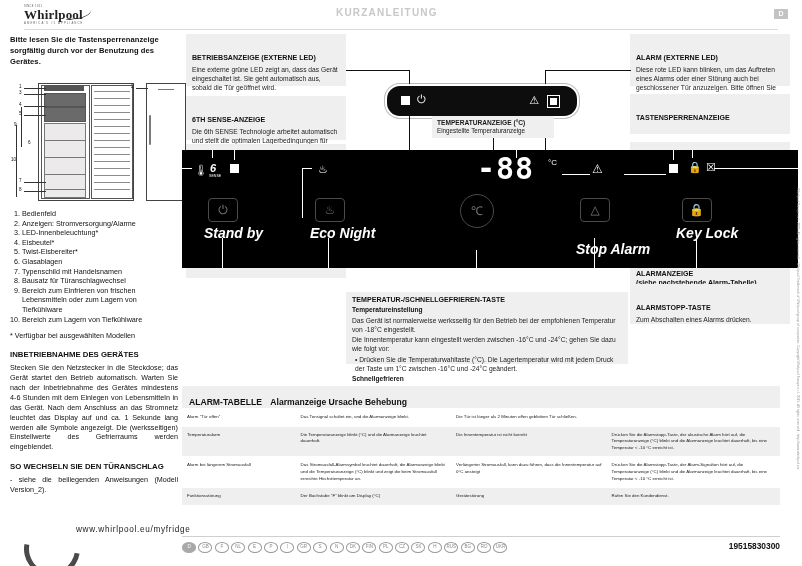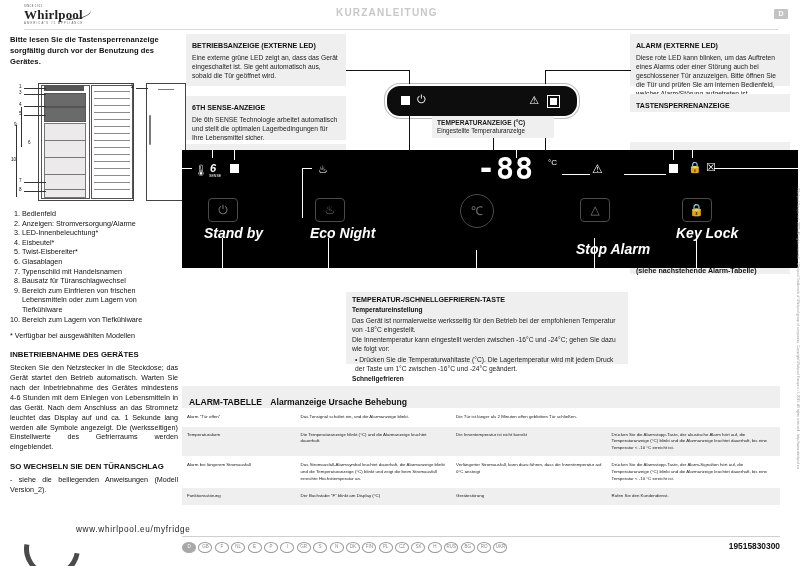--- a/index.html
+++ b/index.html
@@ -53,21 +53,21 @@
   .sec-h{font-size:7.8px;font-weight:bold;margin-top:10px;color:#111;}
   .sec-p{font-size:7.2px;line-height:9.9px;margin-top:4px;color:#111;text-align:justify;}
   .sec-b{font-size:7.6px;font-weight:bold;line-height:10.4px;margin-top:10px;color:#111;}
 
   .contact{position:relative;margin-top:20px;height:58px;}
   .cart-circle{position:absolute;left:14px;top:6px;width:46px;height:46px;border-radius:50%;
     border:5px solid #4a4a4a;border-top-color:transparent;border-right-color:transparent;transform:rotate(-35deg);}
   .web{position:absolute;left:66px;top:10px;font-size:8.2px;letter-spacing:.7px;color:#222;}
 
   
-  .cbox{position:absolute;background:#efefef;padding:8px 6px;box-sizing:border-box;}
+  .cbox{position:absolute;background:#efefef;padding:20px 6px;box-sizing:border-box;}
   .cbox .t{font-size:7.1px;font-weight:bold;color:#111;line-height:9px;}
   .cbox .d{font-size:6.7px;color:#222;line-height:9px;margin-top:1.5px;}
 
   
   .ext-led{position:absolute;left:385px;top:84px;width:190px;height:30px;background:#0d0d0d;
       border:2px solid #fff;border-radius:15px;box-shadow:0 0 0 1px #bbb;}
   .ext-led .sq{position:absolute;left:14px;top:10px;width:9px;height:9px;background:#fff;}
   .ext-led .pw{position:absolute;left:30px;top:8px;color:#fff;font-size:11px;line-height:11px;}
   .ext-led .warn{position:absolute;right:38px;top:8px;color:#fff;font-size:11px;line-height:12px;}
   .ext-led .sq2{position:absolute;right:17px;top:9px;width:11px;height:11px;border:1.6px solid #fff;}
@@ -259,20 +259,24 @@
   <div class="cbox" style="left:630px;top:192px;width:160px;height:48px;">
     <div class="t">TASTENSPERREN-TASTE</div>
     <div class="d">Um die Tasten des Bedienfelds zu sperren/entsperren, drücken Sie die Tastensperren-Taste 3 Sekunden lang: die Tastensperrenanzeige wird kurz eingeblendet, und ein Signalton ertönt.</div>
   </div>
 
   <div class="cbox" style="left:630px;top:250px;width:160px;height:24px;">
     <div class="t">ALARMANZEIGE</div>
     <div class="t">(siehe nachstehende Alarm-Tabelle)</div>
   </div>
 
+  <div class="cbox" style="left:630px;top:284px;width:160px;height:22px;">
+    <div class="t">ALARMSTOPP-TASTE</div>
+    <div class="d">Zum Abschalten eines Alarms drücken.</div>
+  </div>
 
   <div class="cbox" style="left:346px;top:292px;width:282px;height:72px;padding:4px 6px;">
     <div class="t">TEMPERATUR-/SCHNELLGEFRIEREN-TASTE</div>
     <div class="t" style="font-size:6.6px;">Temperatureinstellung</div>
     <div class="d">Das Gerät ist normalerweise werksseitig für den Betrieb bei der empfohlenen Temperatur von -18°C eingestellt.</div>
     <div class="d">Die Innentemperatur kann eingestellt werden zwischen -16°C und -24°C; gehen Sie dazu wie folgt vor:</div>
     <div class="d" style="padding-left:3px;">•  Drücken Sie die Temperaturwahltaste (°C). Die Lagertemperatur wird mit jedem Druck der Taste um 1°C zwischen -16°C und -24°C geändert.</div>
     <div class="t" style="font-size:6.6px;margin-top:1px;">Schnellgefrieren</div>
     <div class="d" style="padding-left:3px;">•  Drücken Sie die Taste 3 Sekunden lang, um die Schnellgefrierfunktion zu aktivieren (siehe die Bedienungsanleitung). Die Funktion schaltet sich automatisch nach etwa 50 Stunden aus.</div>
   </div>

